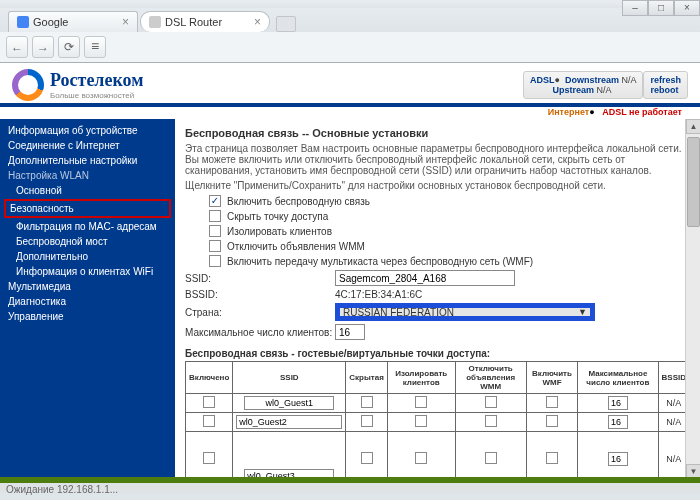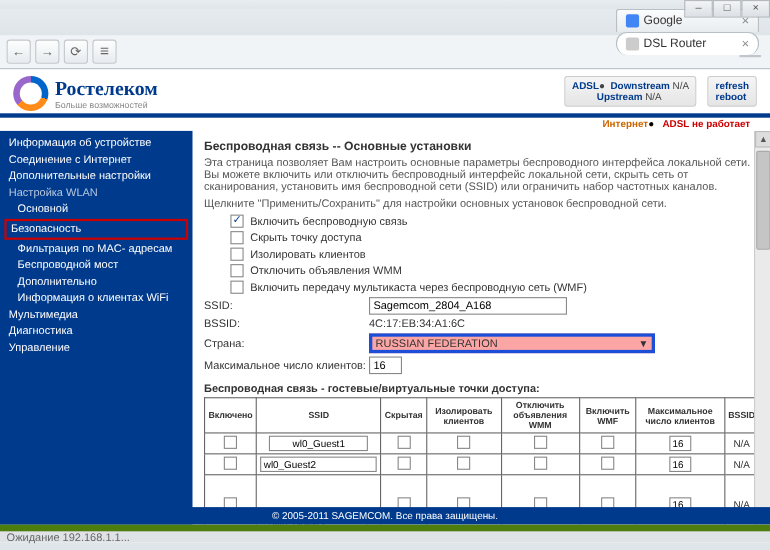--- a/index.html
+++ b/index.html
@@ -3,45 +3,45 @@
 <meta charset="utf-8">
 <style>
 * { box-sizing: border-box; margin: 0; padding: 0; }
 body { font-family: Arial, sans-serif; font-size: 11px; background: #dfe6ea; width: 700px; height: 500px; overflow: hidden; }
 
 
 .browser-top { background: linear-gradient(#e8edf0, #d5dce1); border-bottom: 1px solid #a8b0b6; }
 .titlebar { height: 8px; background: linear-gradient(#e8edf0, #dfe5e9); }
 .win-controls { position: absolute; top: 0; right: 0; display: flex; }
 .win-btn { width: 26px; height: 16px; background: linear-gradient(#f2f4f6,#dce0e4); border: 1px solid #b5b9bd; font-size: 10px; text-align: center; line-height: 14px; color: #555; }
-.tabs { display: flex; align-items: flex-end; padding: 0 8px; height: 24px; flex-direction: column; }
+.tabs { display: flex; align-items: flex-end; padding: 0 8px; height: 24px; }
 .tab { display: flex; align-items: center; gap: 4px; background: linear-gradient(#fafcfd,#e8ecef); border: 1px solid #b8c0c6; border-bottom: none; border-radius: 3px 3px 0 0; padding: 3px 8px; font-size: 11px; color: #333; margin-right: 2px; min-width: 130px; }
 .tab.active { background: #fff; border-radius: 10px; }
 .tab-icon { width: 12px; height: 12px; background: #4285f4; border-radius: 2px; display:inline-block; }
 .tab-icon.blank { background: #ccc; }
 .tab-close { margin-left: auto; color: #888; font-size: 12px; }
 .newtab { width: 20px; height: 16px; background: #e0e4e7; border: 1px solid #c0c6cb; border-radius: 2px; margin-left: 4px; }
 .addr-bar { display: flex; align-items: center; gap: 4px; padding: 4px 6px; background: #f1f4f6; height: 30px; }
 .nav-btn { width: 22px; height: 22px; border: 1px solid #c3c8cd; border-radius: 3px; background: linear-gradient(#fdfefe,#e7ebee); font-size: 12px; text-align: center; line-height: 20px; color: #666; }
 .url-box { flex: 1; display: flex; align-items: center; background: #fff; border: 1px solid #c3c8cd; border-radius: 3px; height: 22px; padding: 0 4px; }
 .url-icon { width: 14px; height: 14px; border: 1px solid #bbb; border-radius: 2px; margin-right: 4px; }
 .url-text { color: #333; font-size: 12px; }
 .star { margin-left: auto; color: #bbb; font-size: 13px; }
 .menu-btn { width: 22px; height: 22px; border: 1px solid #c3c8cd; border-radius: 3px; background: linear-gradient(#fdfefe,#e7ebee); font-size: 14px; text-align:center; line-height:18px; color:#666; }
 
 .page { background: #fff; height: 430px; position: relative; }
 
 
-.header { display: flex; align-items: flex-start; justify-content: space-between; padding: 6px 12px 2px 12px; border-bottom: 4px solid #003a8c; }
+.header { display: flex; align-items: center; justify-content: space-between; padding: 6px 12px 2px 12px; border-bottom: 4px solid #003a8c; }
 .logo { display: flex; align-items: center; gap: 6px; }
 .logo-mark { width: 32px; height: 32px; border-radius: 50%; background: conic-gradient(#0066cc 0 110deg, #ff8c1a 110deg 230deg, #9966cc 230deg 360deg); position: relative; }
 .logo-mark::after { content:''; position:absolute; inset:6px; background:#fff; border-radius:50%; }
 .logo-text { font-family: Georgia, serif; font-size: 18px; color: #003a8c; font-weight: bold; }
 .logo-sub { font-size: 8px; color: #888; }
-.status-box { display: flex; gap: 10px; font-size: 9px; }
+.status-box { display: flex; gap: 0; font-size: 9px; }
 .status-cell { background: linear-gradient(#f5f5f5,#e5e5e5); border: 1px solid #ccc; border-radius: 3px; padding: 3px 6px; color: #444; }
 .status-cell .lbl { color: #003a8c; font-weight: bold; }
 .status-cell .blue { color: #003a8c; font-weight: bold; }
 
 .body-row { display: flex; height: 360px; }
 
 
 .sidebar { width: 175px; background: #003a8c; color: #fff; font-size: 10px; padding: 4px 0; }
 .sidebar .item { padding: 2px 8px; cursor: pointer; }
 .sidebar .item.sub { padding-left: 16px; }
@@ -50,21 +50,21 @@
 
 
 .main { flex: 1; padding: 8px 10px; overflow-y: auto; color: #333; position: relative; }
 .main h2 { font-size: 11px; font-weight: bold; margin-bottom: 4px; }
 .main p { font-size: 10px; color: #555; margin-bottom: 4px; }
 .chk-row { display: flex; align-items: center; gap: 6px; margin: 3px 0 3px 24px; font-size: 10px; }
 .chk { width: 12px; height: 12px; border: 1px solid #888; background: #fff; display:inline-block; text-align:center; font-size:10px; line-height:10px; color:#003a8c; }
 .form-row { display: flex; align-items: center; margin: 3px 0; font-size: 10px; }
 .form-row .lbl { width: 150px; }
 .txt { border: 1px solid #888; background: #fff; padding: 1px 3px; font-size: 10px; height: 16px; }
-.sel { border: 3px solid #1d4ed8; background: #fca5a5; padding: 1px 3px; font-size: 10px; height: 18px; width: 260px; display:flex; justify-content:space-between; align-items:center; }
+.sel { border: 5px solid #1d4ed8; background: #e5e5e5; padding: 1px 3px; font-size: 10px; height: 18px; width: 260px; display:flex; justify-content:space-between; align-items:center; }
 .sel .arrow { font-size: 9px; color: #333; }
 
 
 .guest-title { font-size: 10px; font-weight: bold; margin: 8px 0 2px 0; }
 table.guest { border-collapse: collapse; font-size: 9px; width: 100%; }
 table.guest th, table.guest td { border: 1px solid #666; padding: 2px 3px; text-align: center; }
 table.guest th { font-weight: bold; background: #fff; font-size: 8px; }
 .small-txt { width: 60px; border: 1px solid #888; font-size: 9px; padding: 0 2px; height: 14px; }
 
 .scrollbar { position: absolute; right: 0; top: 0; bottom: 0; width: 15px; background: #eaeaea; border-left: 1px solid #ccc; }
@@ -243,15 +243,14 @@
         </table>
 
       <div class="scrollbar">
         <div class="scroll-btn" style="top:0">▲</div>
         <div class="scroll-thumb"></div>
         <div class="scroll-btn" style="bottom:0">▼</div>
       </div>
     </div>
   </div>
 
-  <div class="footer">© 2005-2011 SAGEMCOM. Все права защищены.</div>
   <div class="statusbar">Ожидание 192.168.1.1...</div>
 </div>
 
 </body></html>

